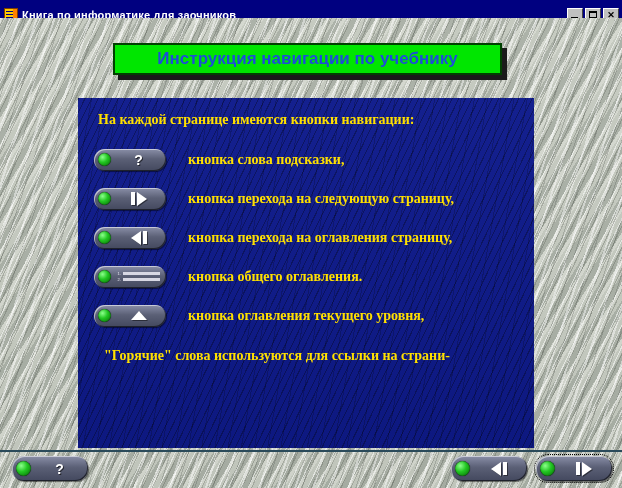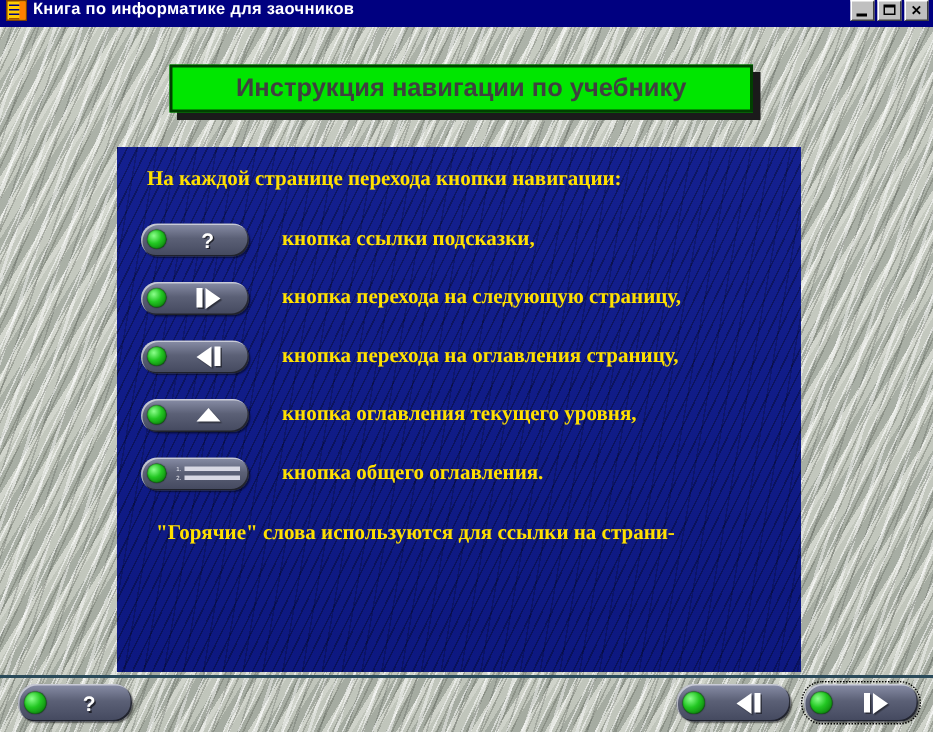--- a/index.html
+++ b/index.html
@@ -19,21 +19,21 @@
   }
 
   
   .titlebar {
     position: absolute;
     left: 0; top: 0;
     width: 622px;
     height: 30px;
     background: #000080;
     display: flex;
-    align-items: flex-start;
+    align-items: center;
     box-sizing: border-box;
     padding: 0 2px;
   }
   .title-icon {
     width: 14px; height: 14px;
     margin: 0 4px 0 2px;
     position: relative;
     flex: 0 0 auto;
     background: #ffcc00;
     border: 1px solid #804000;
@@ -143,21 +143,21 @@
     position: relative;
     width: 389px; height: 32px;
     background: #00e600;
     border: 2px solid #004000;
     box-sizing: border-box;
     display: flex;
     align-items: center;
     justify-content: center;
   }
   .banner-text {
-    color: #404040;
+    color: #1d4ed8;
     font-size: 17px;
     font-weight: bold;
     white-space: nowrap;
     font-family: "Liberation Sans", sans-serif;
   }
 
   
   .panel {
     position: absolute;
     left: 78px; top: 80px;
@@ -364,32 +364,32 @@
 
     <div class="banner-wrap">
       <div class="banner-shadow"></div>
       <div class="banner">
         <span class="banner-text">Инструкция навигации по учебнику</span>
       </div>
     </div>
 
     <div class="panel">
 
-      <div class="panel-heading">На каждой странице перехода кнопки навигации:</div>
+      <div class="panel-heading">На каждой странице имеются кнопки навигации:</div>
 
       <ul class="nav-list">
 
         <li class="nav-row">
           <div class="pill">
             <span class="led"></span>
             <span class="glyph-area">
               <span class="g-question">?</span>
             </span>
           </div>
-          <span class="nav-row-label">кнопка ссылки подсказки,</span>
+          <span class="nav-row-label">кнопка слова подсказки,</span>
         </li>
 
         <li class="nav-row">
           <div class="pill">
             <span class="led"></span>
             <span class="glyph-area">
               <span class="g-next">
                   <span class="bar-v"></span>
                   <span class="tri-right"></span>
                 </span>
@@ -402,49 +402,49 @@
           <div class="pill">
             <span class="led"></span>
             <span class="glyph-area">
               <span class="g-prev">
                   <span class="tri-left"></span>
                   <span class="bar-v"></span>
                 </span>
             </span>
           </div>
           <span class="nav-row-label">кнопка перехода на оглавления страницу,</span>
-        </li>
-
-        <li class="nav-row">
-          <div class="pill">
-            <span class="led"></span>
-            <span class="glyph-area">
-              <span class="tri-up"></span>
-            </span>
-          </div>
-          <span class="nav-row-label">кнопка оглавления текущего уровня,</span>
         </li>
 
         <li class="nav-row">
           <div class="pill">
             <span class="led"></span>
             <span class="glyph-area">
               <span class="g-toc">
                 <span class="toc-line">
                   <span class="toc-num">1.</span>
                   <span class="toc-bar"></span>
                 </span>
                 <span class="toc-line">
                   <span class="toc-num">2.</span>
                   <span class="toc-bar"></span>
                 </span>
               </span>
             </span>
           </div>
           <span class="nav-row-label">кнопка общего оглавления.</span>
+        </li>
+
+        <li class="nav-row">
+          <div class="pill">
+            <span class="led"></span>
+            <span class="glyph-area">
+              <span class="tri-up"></span>
+            </span>
+          </div>
+          <span class="nav-row-label">кнопка оглавления текущего уровня,</span>
         </li>
 
       </ul>
 
       <div class="footnote">
         <div class="indent">"Горячие" слова используются для ссылки на страни-</div>
       </div>
 
     </div>
 

